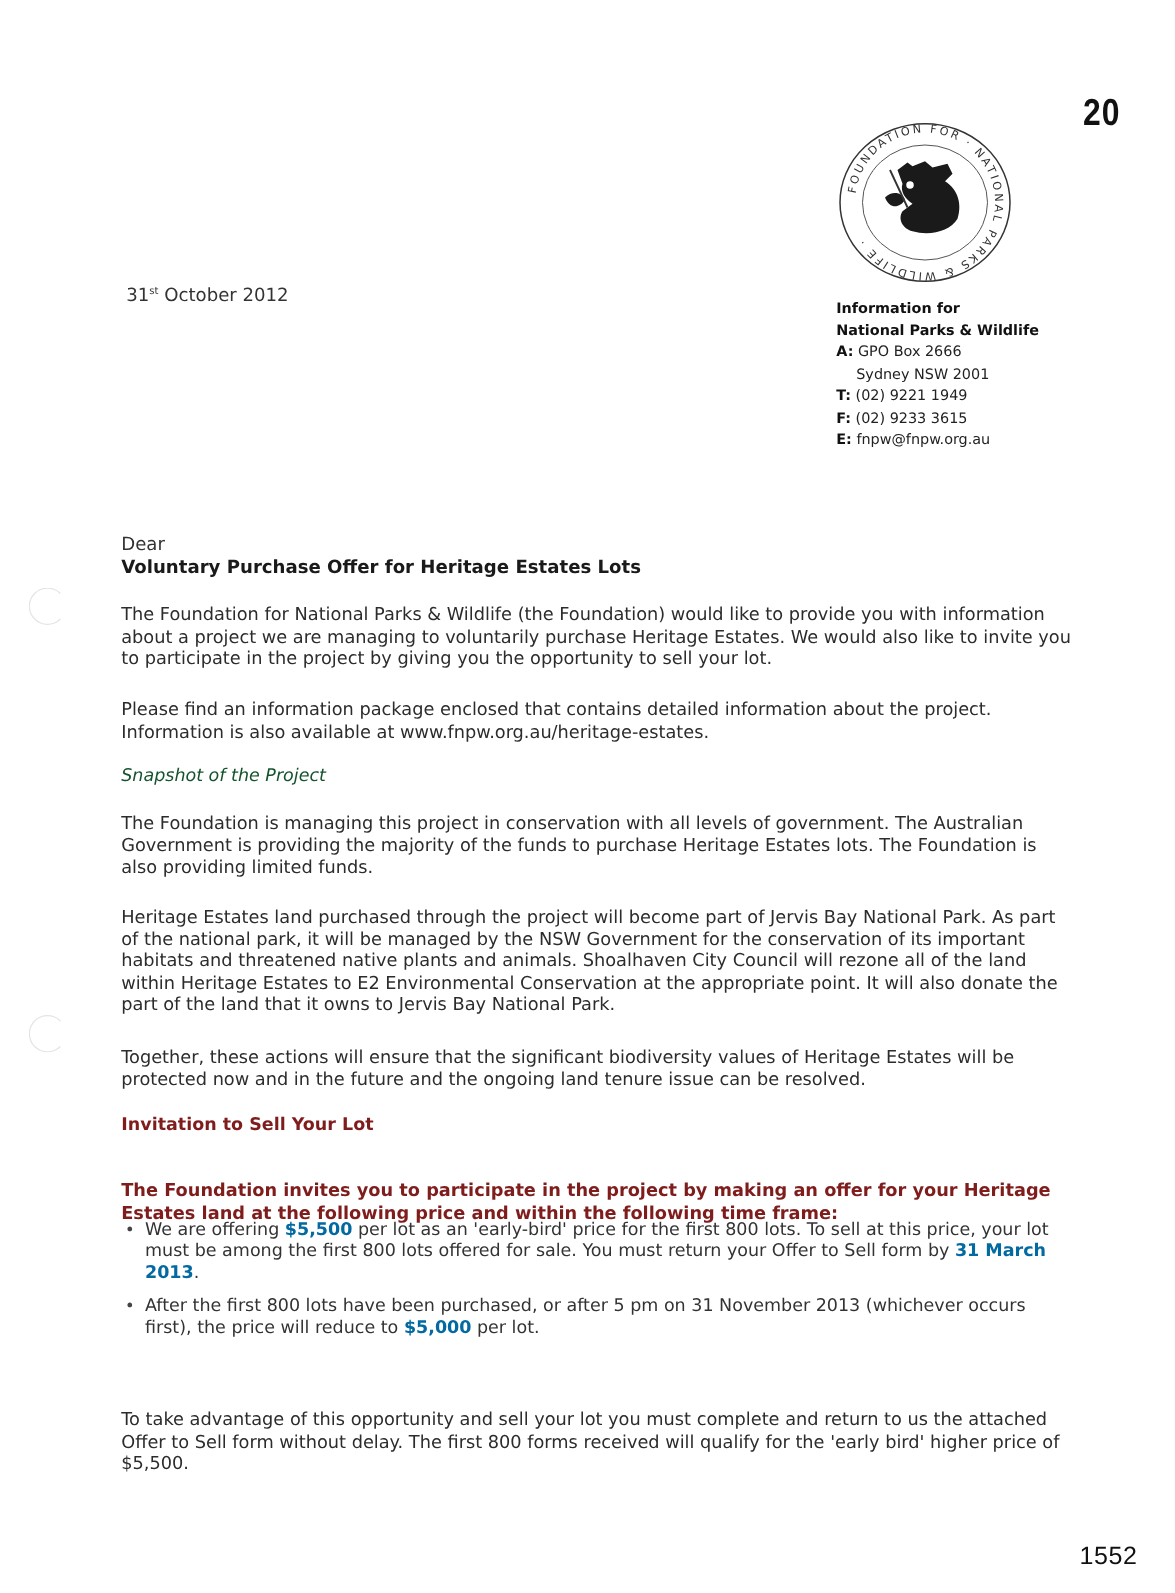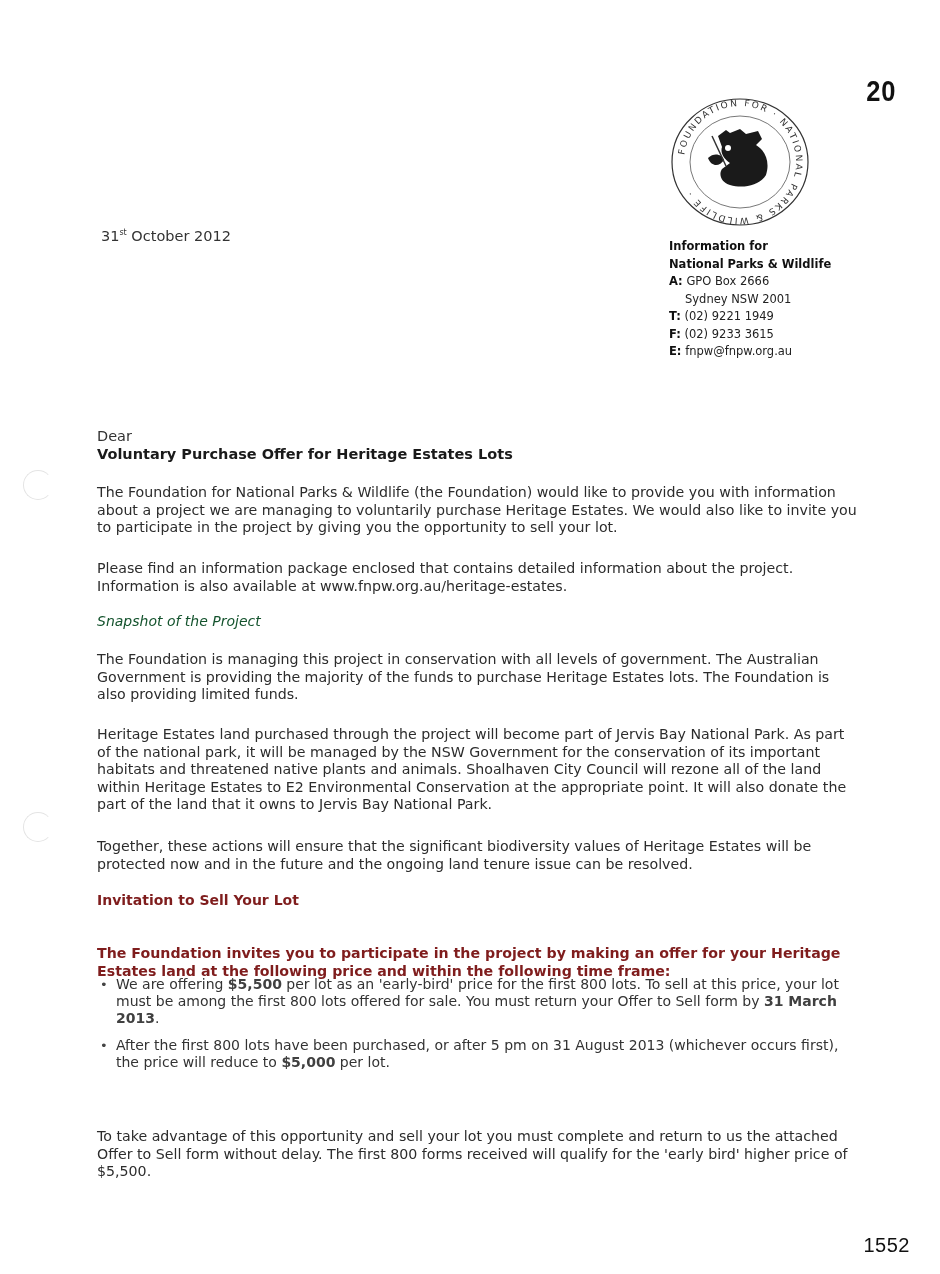--- a/index.html
+++ b/index.html
@@ -25,21 +25,21 @@
   .p2 { top: 560px; }
   .h-snap { top: 613px; font-weight: normal; font-style: italic; font-size: 14px; color: #14532d; }
   .p3 { top: 651px; }
   .p4 { top: 726px; }
   .p5 { top: 838px; }
   .h-inv { top: 892px; font-weight: bold; font-size: 14px; color: #7f1d1d; }
   .p6 { top: 929px; font-weight: bold; color: #7f1d1d; margin-top: 16px; }
   .bullets { top: 976px; left: 100px; width: 740px; margin: 0; padding: 0; list-style: none; }
   .bullets li { position: relative; padding-left: 16px; margin-bottom: 10px; font-size: 14px; line-height: 17px; color: #333; }
   .bullets li::before { content: "\2022"; position: absolute; left: 0; top: 0; font-size: 13px; color: #444; }
-  .bullets b { color: #404040; }
+  .bullets b { color: #0369a1; }
   .p7 { top: 1128px; }
   .punch { left: 23px; width: 28px; height: 28px; border: 1px solid #e4e4e4; border-right-color: transparent; border-radius: 50%; }
   .punch1 { top: 470px; }
   .punch2 { top: 812px; }
 </style>
 </head>
 <body>
 
 <div class="abs page-num">20</div>
 
@@ -79,18 +79,18 @@
 <div class="abs body p2">Please find an information package enclosed that contains detailed information about the project. Information is also available at www.fnpw.org.au/heritage-estates.</div>
 <div class="abs body h-snap">Snapshot of the Project</div>
 <div class="abs body p3">The Foundation is managing this project in conservation with all levels of government. The Australian Government is providing the majority of the funds to purchase Heritage Estates lots. The Foundation is also providing limited funds.</div>
 <div class="abs body p4">Heritage Estates land purchased through the project will become part of Jervis Bay National Park. As part of the national park, it will be managed by the NSW Government for the conservation of its important habitats and threatened native plants and animals. Shoalhaven City Council will rezone all of the land within Heritage Estates to E2 Environmental Conservation at the appropriate point. It will also donate the part of the land that it owns to Jervis Bay National Park.</div>
 <div class="abs body p5">Together, these actions will ensure that the significant biodiversity values of Heritage Estates will be protected now and in the future and the ongoing land tenure issue can be resolved.</div>
 <div class="abs body h-inv">Invitation to Sell Your Lot</div>
 <div class="abs body p6">The Foundation invites you to participate in the project by making an offer for your Heritage Estates land at the following price and within the following time frame:</div>
 
 <ul class="abs bullets">
   <li><span>We are offering </span><b>$5,500</b><span> per lot as an 'early-bird' price for the first 800 lots. To sell at this price, your lot must be among the first 800 lots offered for sale. You must return your Offer to Sell form by </span><b>31 March 2013</b><span>.</span></li>
-  <li><span>After the first 800 lots have been purchased, or after 5 pm on 31 August 2013 (whichever occurs first), the price will reduce to </span><b>$5,000</b><span> per lot.</span></li>
+  <li><span>After the first 800 lots have been purchased, or after 5 pm on 31 November 2013 (whichever occurs first), the price will reduce to </span><b>$5,000</b><span> per lot.</span></li>
 </ul>
 
 <div class="abs body p7">To take advantage of this opportunity and sell your lot you must complete and return to us the attached Offer to Sell form without delay. The first 800 forms received will qualify for the 'early bird' higher price of $5,500.</div>
 
 <div class="abs footer-num">1552</div>
 
 </body></html>

